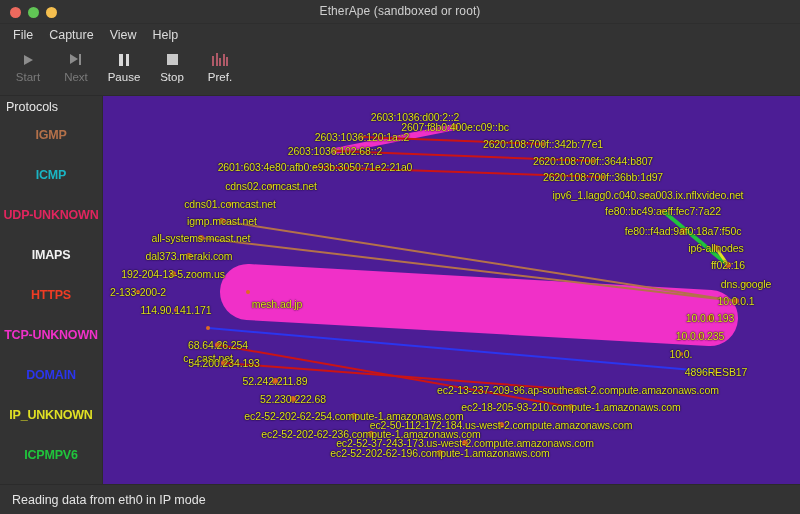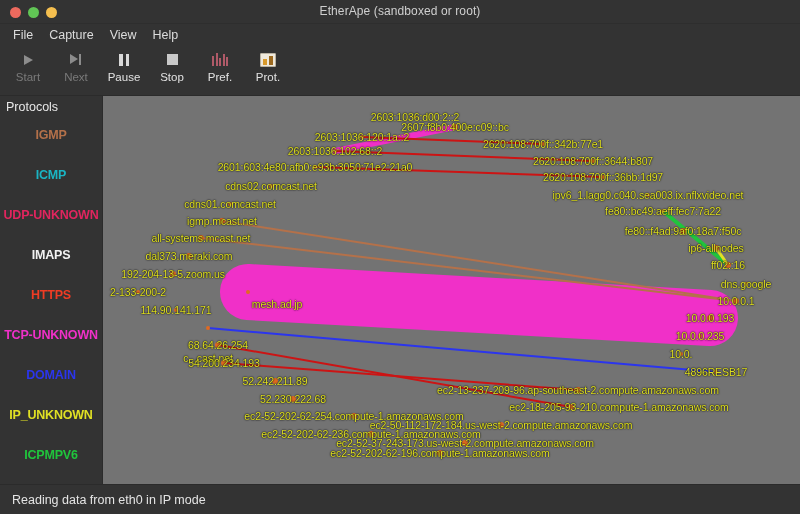--- a/index.html
+++ b/index.html
@@ -185,21 +185,21 @@
     margin-bottom: 26px;
     white-space: nowrap;
     letter-spacing: -.2px;
     cursor: default;
   }
 
   
   #canvas-wrap {
     flex: 1 1 auto;
     position: relative;
-    background: #737373;
+    background: #4c1d95;
     overflow: hidden;
   }
   #graph-svg {
     position: absolute;
     left: 0; top: 0;
     width: 697px; height: 388px;
   }
   .node-label {
     position: absolute;
     font-size: 10.5px;
@@ -278,26 +278,20 @@
       <div class="tb-icon">
         <span class="gl-pref">
           <i style="left:0;height:10px;"></i>
             <i style="left:3.5px;height:13px;"></i>
           <i style="left:7px;height:8px;"></i>
             <i style="left:10.5px;height:12px;"></i>
           <i style="left:14px;height:9px;"></i>
         </span>
       </div>
       <div class="tb-label">Pref.</div>
-    </div>
-    <div class="tb-btn">
-      <div class="tb-icon">
-          <span class="gl-prot"></span>
-        </div>
-      <div class="tb-label">Prot.</div>
     </div>
   </div>
 
   <div id="body">
 
     <div id="protocol-panel">
       <div id="protocol-title">Protocols</div>
       <div class="proto-item" style="color: rgb(180, 113, 74);">IGMP</div>
       <div class="proto-item" style="color: rgb(26, 181, 196);">ICMP</div>
       <div class="proto-item" style="color: rgb(224, 37, 94);">UDP-UNKNOWN</div>
@@ -387,21 +381,21 @@
           <div class="node-label" style="left: 121px; top: 267px; color: rgb(224, 224, 36);">54.200.234.193</div>
           <div class="node-dot" style="left: 172px; top: 285px; width: 6px; height: 6px; background: rgb(224, 106, 32);"></div>
           <div class="node-label" style="left: 172px; top: 285px; color: rgb(224, 224, 36);">52.242.211.89</div>
           <div class="node-dot" style="left: 613px; top: 276px; width: 4px; height: 4px; background: rgb(224, 106, 32);"></div>
           <div class="node-label" style="left: 613px; top: 276px; color: rgb(224, 224, 36);">4896RESB17</div>
           <div class="node-dot" style="left: 475px; top: 294px; width: 6px; height: 6px; background: rgb(224, 106, 32);"></div>
           <div class="node-label" style="left: 475px; top: 294px; color: rgb(224, 224, 36);">ec2-13-237-209-96.ap-southeast-2.compute.amazonaws.com</div>
           <div class="node-dot" style="left: 190px; top: 303px; width: 6px; height: 6px; background: rgb(224, 106, 32);"></div>
           <div class="node-label" style="left: 190px; top: 303px; color: rgb(224, 224, 36);">52.230.222.68</div>
           <div class="node-dot" style="left: 468px; top: 311px; width: 6px; height: 6px; background: rgb(224, 106, 32);"></div>
-          <div class="node-label" style="left: 468px; top: 311px; color: rgb(224, 224, 36); margin-left: 48px;">ec2-18-205-93-210.compute-1.amazonaws.com</div>
+          <div class="node-label" style="left: 468px; top: 311px; color: rgb(224, 224, 36);">ec2-18-205-93-210.compute-1.amazonaws.com</div>
           <div class="node-dot" style="left: 251px; top: 320px; width: 6px; height: 6px; background: rgb(224, 106, 32);"></div>
           <div class="node-label" style="left: 251px; top: 320px; color: rgb(224, 224, 36);">ec2-52-202-62-254.compute-1.amazonaws.com</div>
           <div class="node-dot" style="left: 398px; top: 329px; width: 6px; height: 6px; background: rgb(224, 106, 32);"></div>
           <div class="node-label" style="left: 398px; top: 329px; color: rgb(224, 224, 36);">ec2-50-112-172-184.us-west-2.compute.amazonaws.com</div>
           <div class="node-dot" style="left: 268px; top: 338px; width: 6px; height: 6px; background: rgb(224, 106, 32);"></div>
           <div class="node-label" style="left: 268px; top: 338px; color: rgb(224, 224, 36);">ec2-52-202-62-236.compute-1.amazonaws.com</div>
           <div class="node-dot" style="left: 362px; top: 347px; width: 6px; height: 6px; background: rgb(224, 106, 32);"></div>
           <div class="node-label" style="left: 362px; top: 347px; color: rgb(224, 224, 36);">ec2-52-37-243-173.us-west-2.compute.amazonaws.com</div>
           <div class="node-dot" style="left: 337px; top: 357px; width: 6px; height: 6px; background: rgb(224, 106, 32);"></div>
           <div class="node-label" style="left: 337px; top: 357px; color: rgb(224, 224, 36);">ec2-52-202-62-196.compute-1.amazonaws.com</div>

